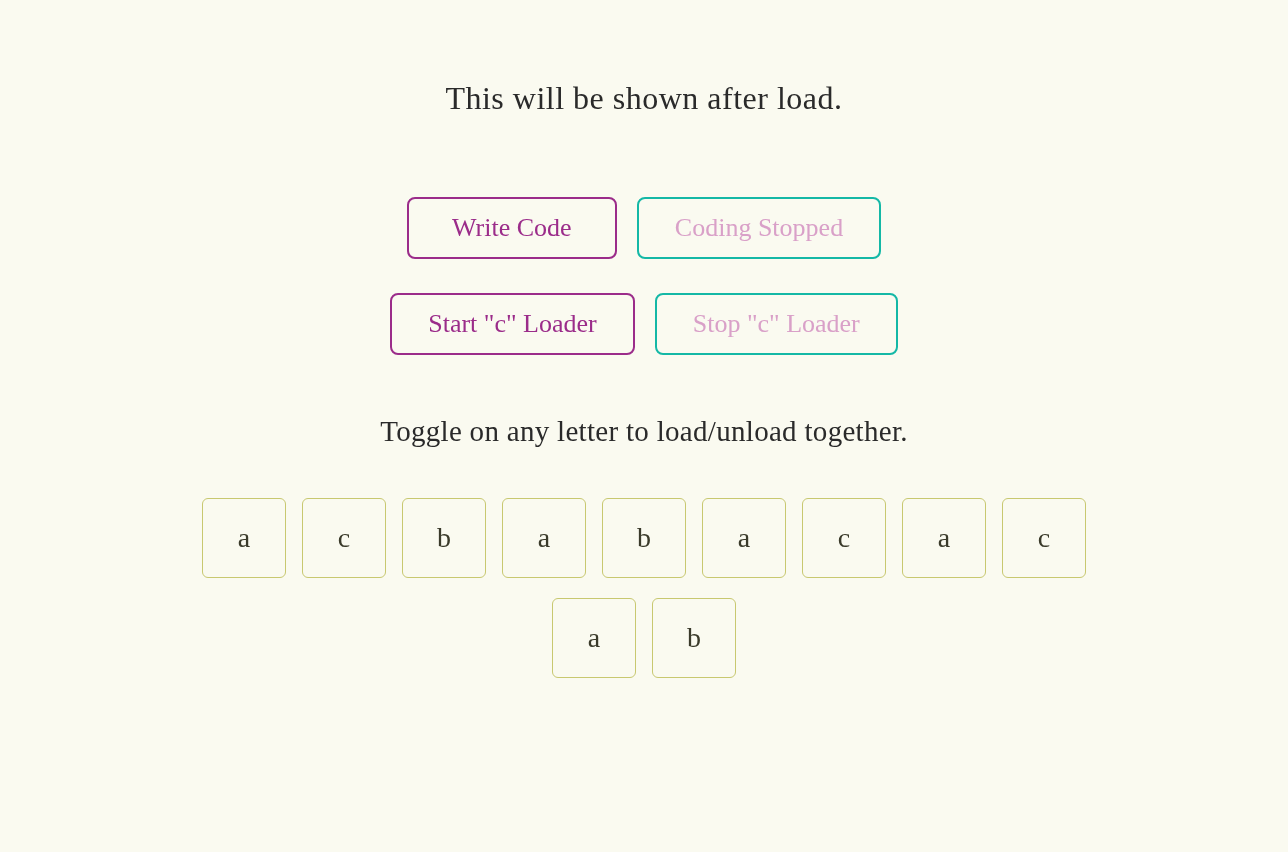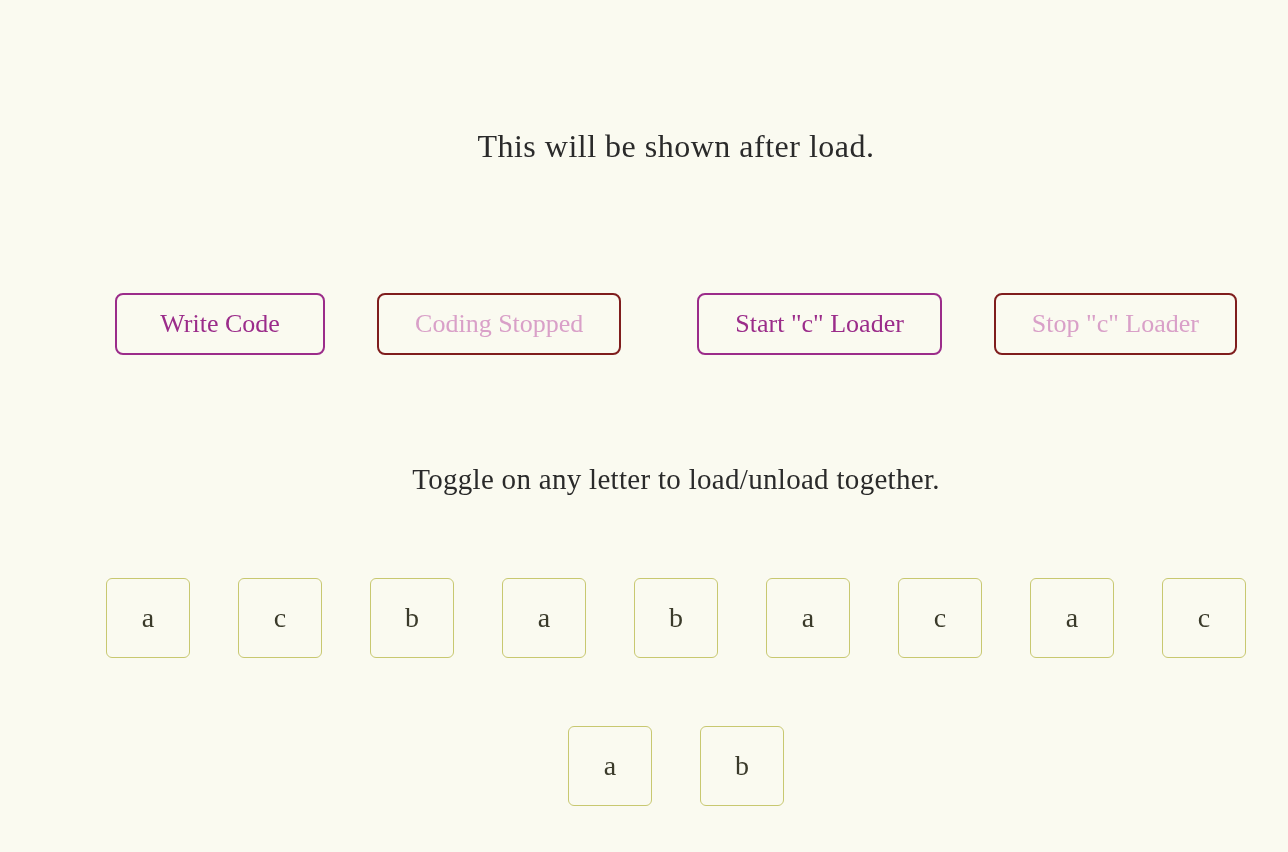--- a/index.html
+++ b/index.html
@@ -1,17 +1,17 @@
 <!DOCTYPE html>
 <html><head>
   <meta charset="utf-8">
   <style>
     * {
       box-sizing: border-box;
-      margin: 16px;
+      margin: 0;
       padding: 0;
     }
 
     body {
       width: 1288px;
       height: 852px;
       background-color: #fafaf0;
       font-family: Georgia, serif;
       display: flex;
       flex-direction: column;
@@ -22,23 +22,23 @@
 
     .header-text {
       font-size: 32px;
       color: #2a2a2a;
       margin-bottom: 80px;
       letter-spacing: 0.5px;
     }
 
     .button-grid {
       display: flex;
-      flex-direction: row;
-      align-items: flex-end;
-      gap: 12px;
+      flex-direction: column;
+      align-items: center;
+      gap: 34px;
       margin-bottom: 60px;
     }
 
     .button-row {
       display: flex;
       flex-direction: row;
       gap: 20px;
       align-items: center;
     }
 
@@ -50,21 +50,21 @@
       color: #9b2c8a;
       font-size: 26px;
       font-family: Georgia, serif;
       cursor: pointer;
       min-width: 210px;
       text-align: center;
     }
 
     .btn-disabled {
       padding: 14px 36px;
-      border: 2px solid #7f1d1d;
+      border: 2px solid #14b8a6;
       border-radius: 8px;
       background: transparent;
       color: #d9a0c8;
       font-size: 26px;
       font-family: Georgia, serif;
       cursor: default;
       min-width: 220px;
       text-align: center;
     }
 

